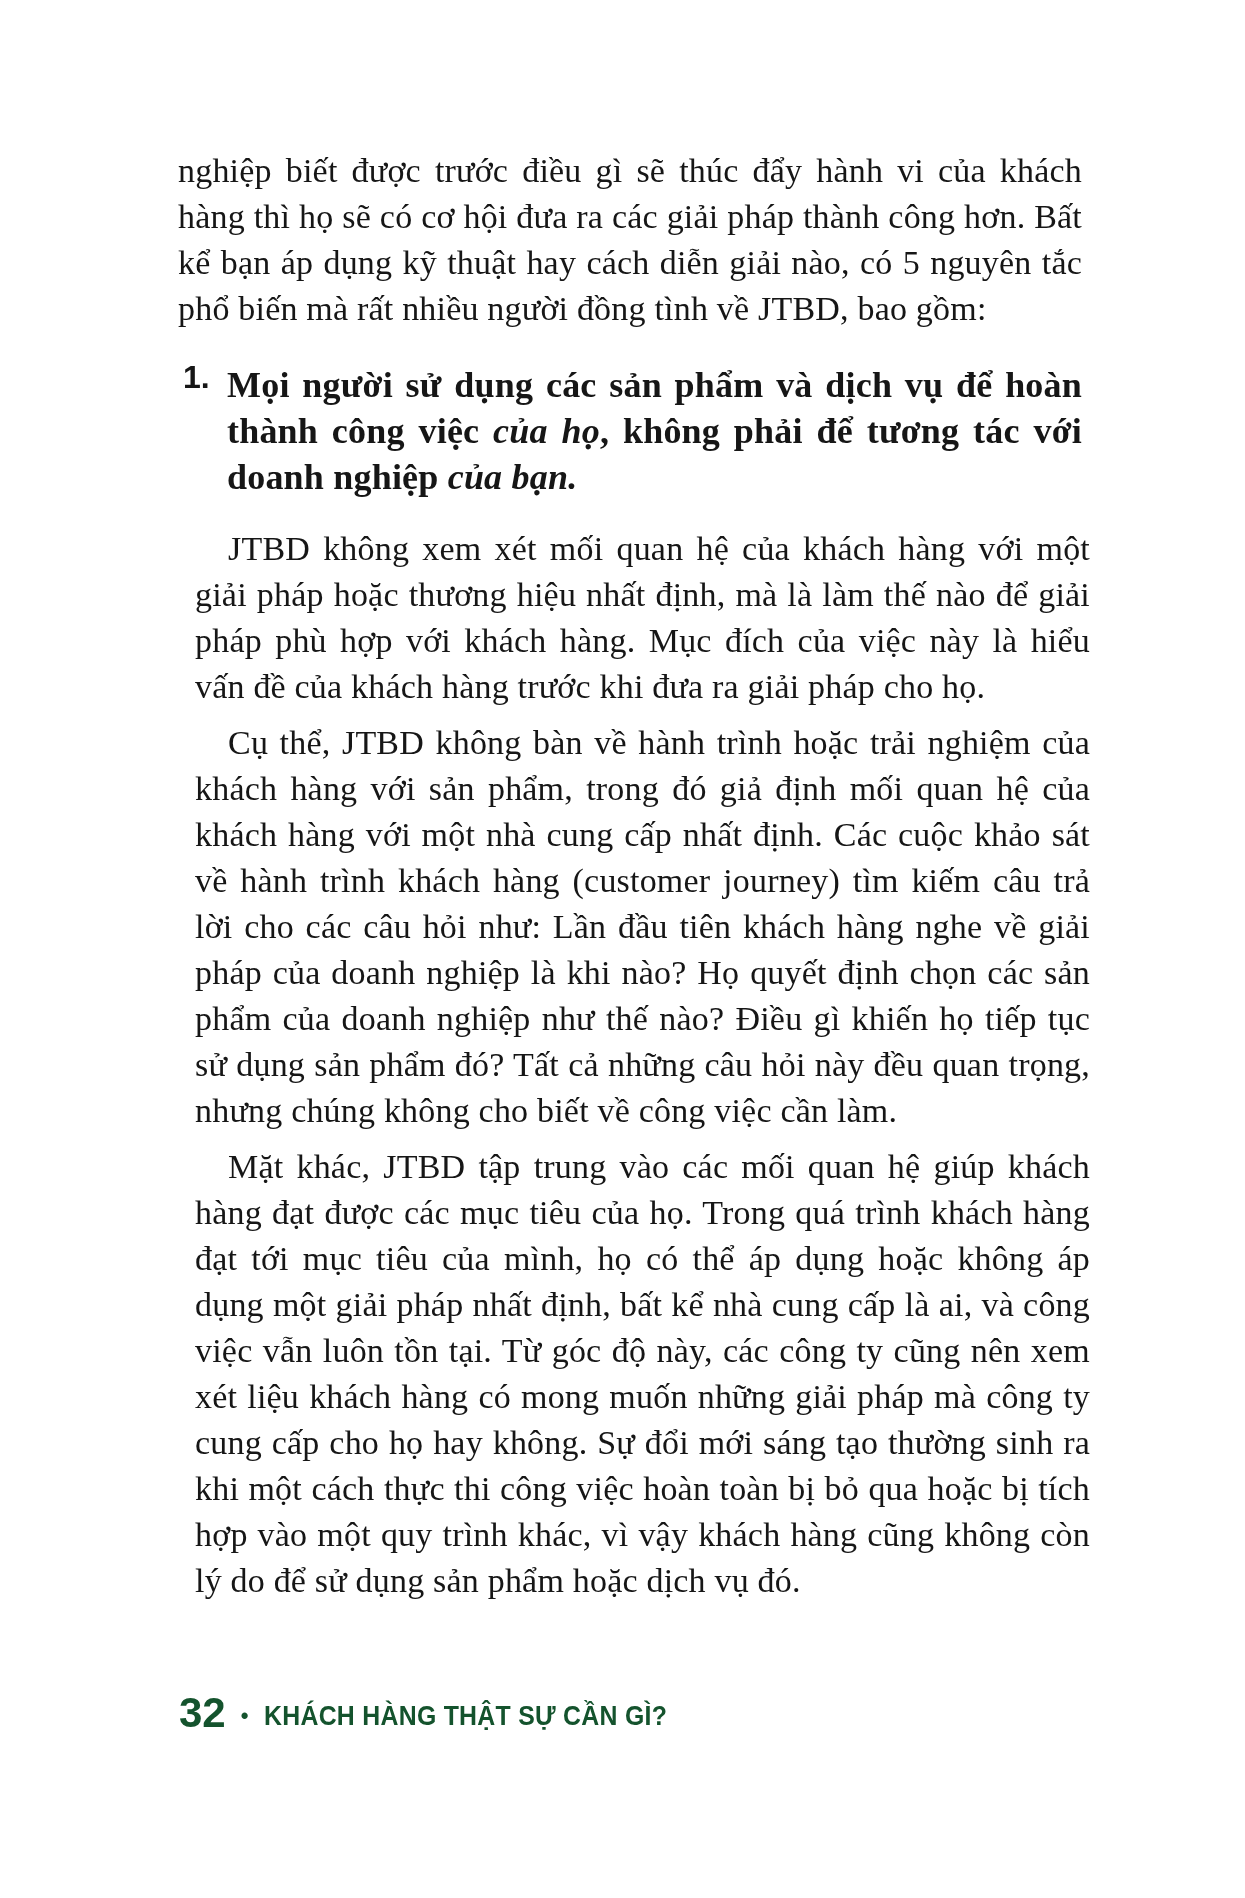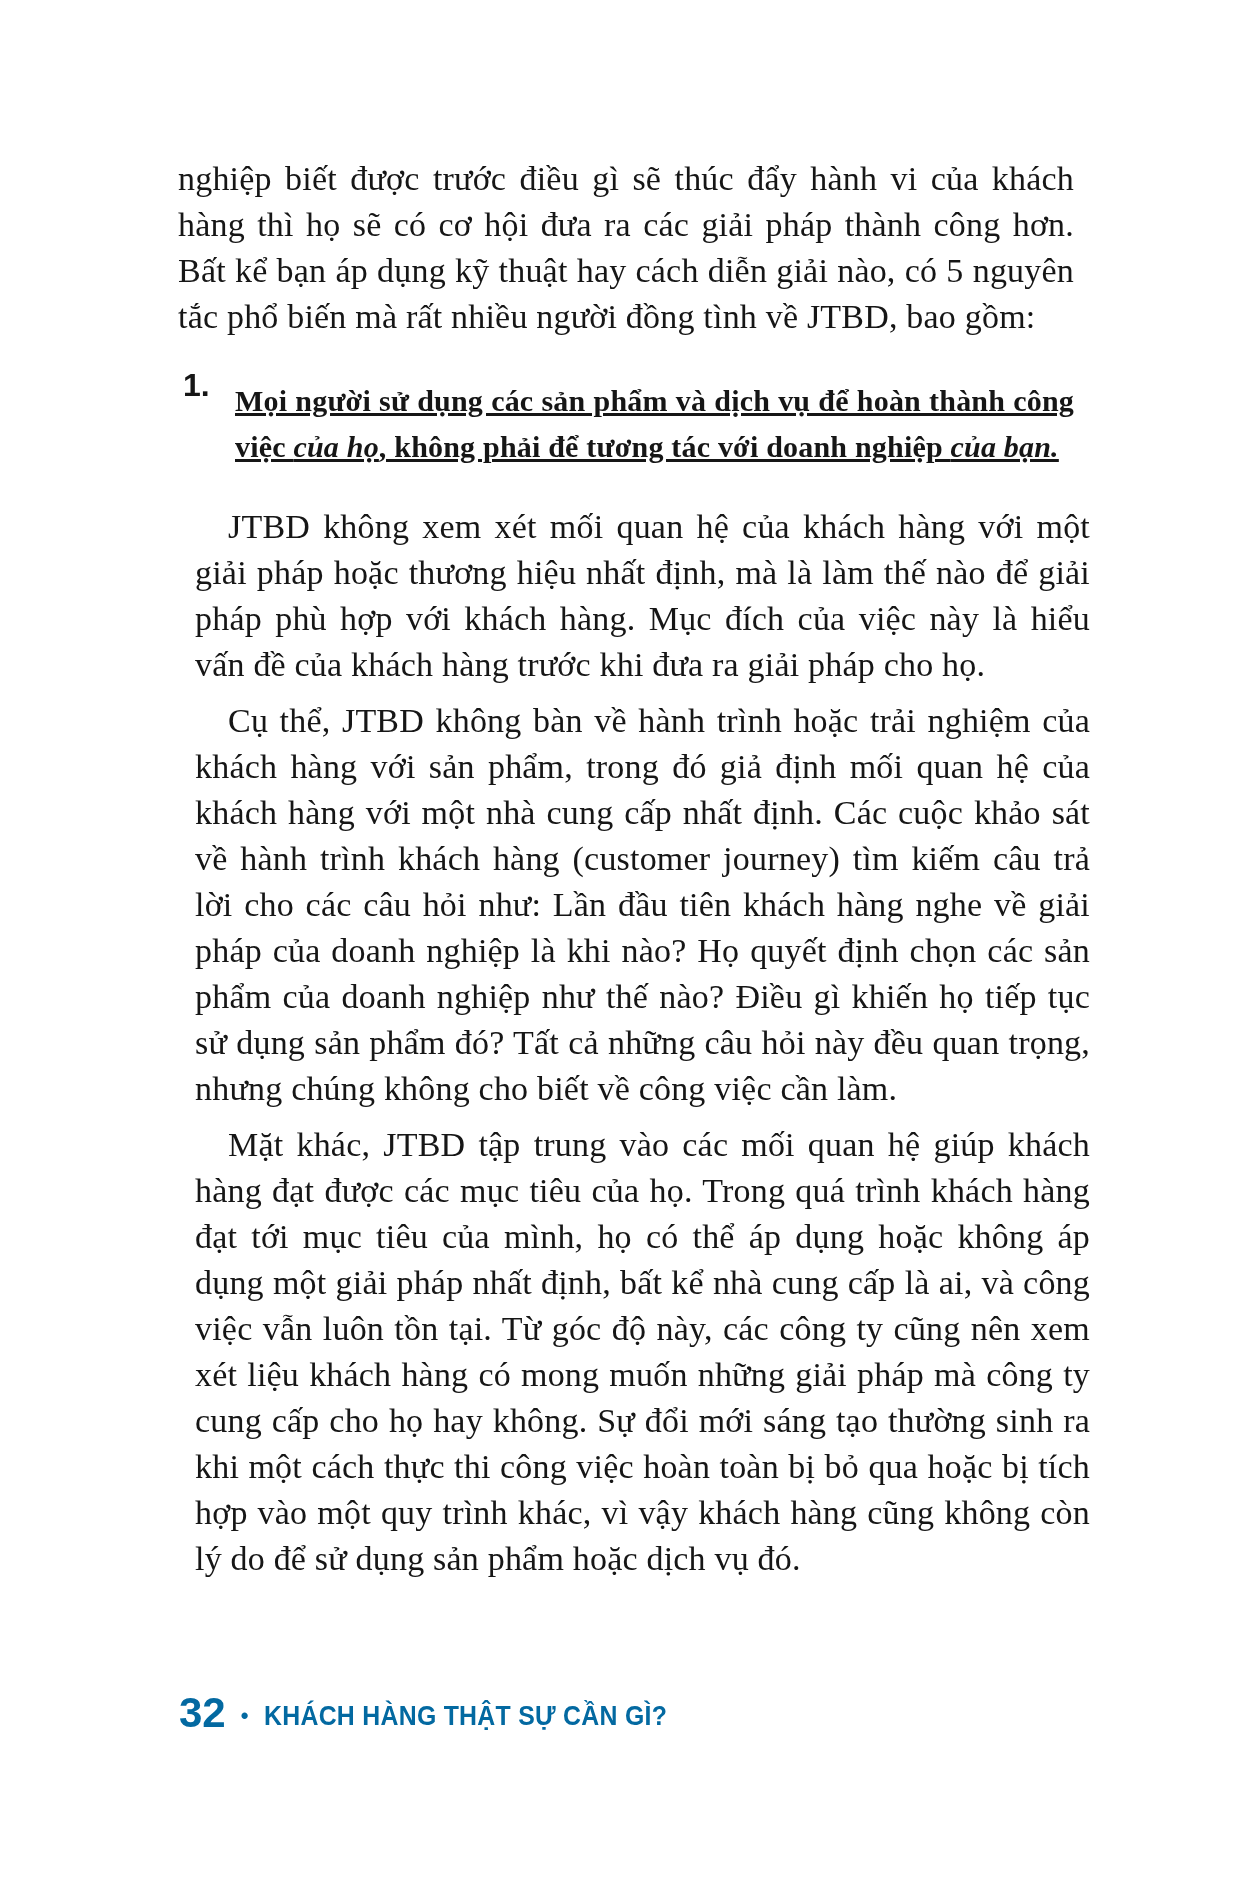--- a/index.html
+++ b/index.html
@@ -16,21 +16,21 @@
     color: #161616;
     overflow: hidden;
   }
   .content {
     position: absolute;
     left: 178px;
     top: 140px;
     width: 912px;
   }
   .para {
-    margin: 16px;
+    margin: 8px;
     font-size: 34px;
     line-height: 46px;
     text-align: justify;
     letter-spacing: 0.2px;
   }
   .intro-para {
     margin-left: 0;
   }
   .list-item {
     display: flex;
@@ -41,44 +41,43 @@
   .list-number {
     flex: 0 0 36px;
     width: 36px;
     font-family: "Liberation Sans", sans-serif;
     font-weight: bold;
     font-size: 32px;
     line-height: 46px;
   }
   .list-text {
     flex: 1;
-    margin: 16px;
-    font-size: 30px;
+    margin: 8px;
+    font-size: 36px;
     line-height: 46px;
     text-align: justify;
     font-weight: bold;
     letter-spacing: 0.2px;
-    text-decoration: underline;
   }
   .list-text em {
     font-style: italic;
   }
   .body-para {
     margin: 10px 0 0 17px;
     text-indent: 33px;
   }
   .footer {
     position: absolute;
     left: 179px;
     top: 1692px;
     display: flex;
     align-items: center;
     font-family: "Liberation Sans", sans-serif;
     font-weight: bold;
-    color: #0369a1;
+    color: #14532d;
     white-space: nowrap;
   }
   .page-number {
     font-size: 42px;
     line-height: 1;
   }
   .footer-sep {
     font-size: 22px;
     line-height: 1;
     margin: 6px 16px 0 15px;

